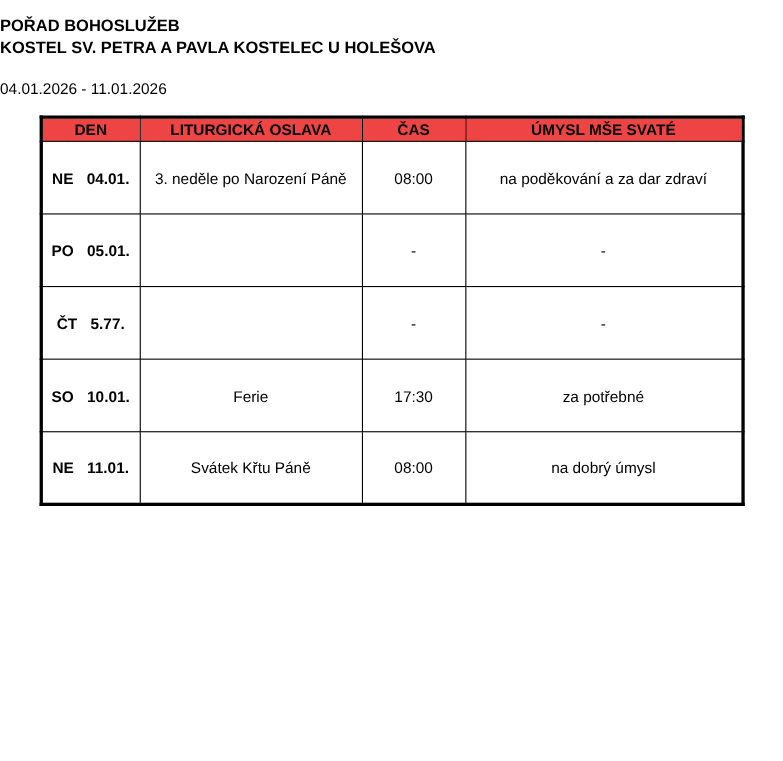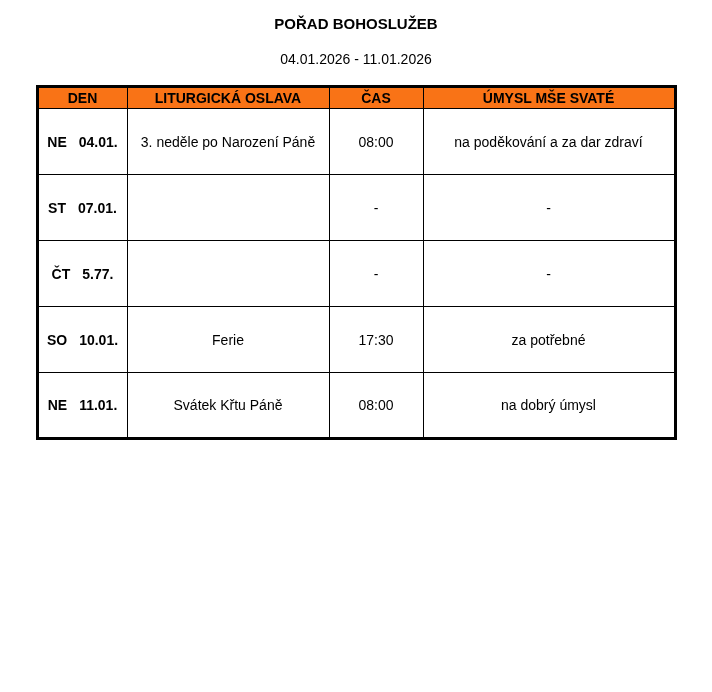--- a/index.html
+++ b/index.html
@@ -10,21 +10,20 @@
     color: #000000;
   }
   .page {
     width: 712px;
     height: 692px;
     box-sizing: border-box;
     background: #ffffff;
     padding-top: 14px;
   }
   .title-block {
-    text-align: center;
     line-height: 1.35;
     margin-bottom: 16px;
   }
   .title-line1, .title-line2 {
     font-weight: bold;
     font-size: 15px;
   }
   .title-line3 {
     font-size: 14px;
     margin-top: 16px;
@@ -40,21 +39,21 @@
   table.schedule td {
     border: 1px solid #000000;
     font-size: 14px;
     text-align: center;
     vertical-align: middle;
     padding: 2px 6px;
     box-sizing: border-box;
     overflow: hidden;
   }
   table.schedule th {
-    background: #f97316;
+    background: #ef4444;
     font-weight: bold;
     height: 22px;
     padding: 2px 4px;
   }
   .col-den  { width: 90px; }
   .col-osl  { width: 202px; }
   .col-cas  { width: 94px; }
   .col-umy  { width: 252px; }
   table.schedule td {
     height: 66px;
@@ -77,20 +76,21 @@
     line-height: 1.3;
   }
 </style>
 </head>
 <body>
 
 <div class="page">
 
   <div class="title-block">
     <div class="title-line1">POŘAD BOHOSLUŽEB</div>
+    <div class="title-line2">KOSTEL SV. PETRA A PAVLA KOSTELEC U HOLEŠOVA</div>
     <div class="title-line3">04.01.2026 - 11.01.2026</div>
   </div>
 
   <table class="schedule">
     <colgroup>
       <col class="col-den">
       <col class="col-osl">
       <col class="col-cas">
       <col class="col-umy">
     </colgroup>
@@ -110,22 +110,22 @@
               <span>04.01.</span>
             </span>
         </td>
         <td class="celebration-cell">3. neděle po Narození Páně</td>
         <td>08:00</td>
         <td>na poděkování a za dar zdraví</td>
       </tr>
       <tr>
         <td class="den-cell">
           <span class="den-wrap">
-              <span>ST</span>
-              <span>07.01.</span>
+              <span>PO</span>
+              <span>05.01.</span>
             </span>
         </td>
         <td class="celebration-cell"></td>
         <td>-</td>
         <td>-</td>
       </tr>
       <tr>
         <td class="den-cell">
           <span class="den-wrap">
               <span>ČT</span>

